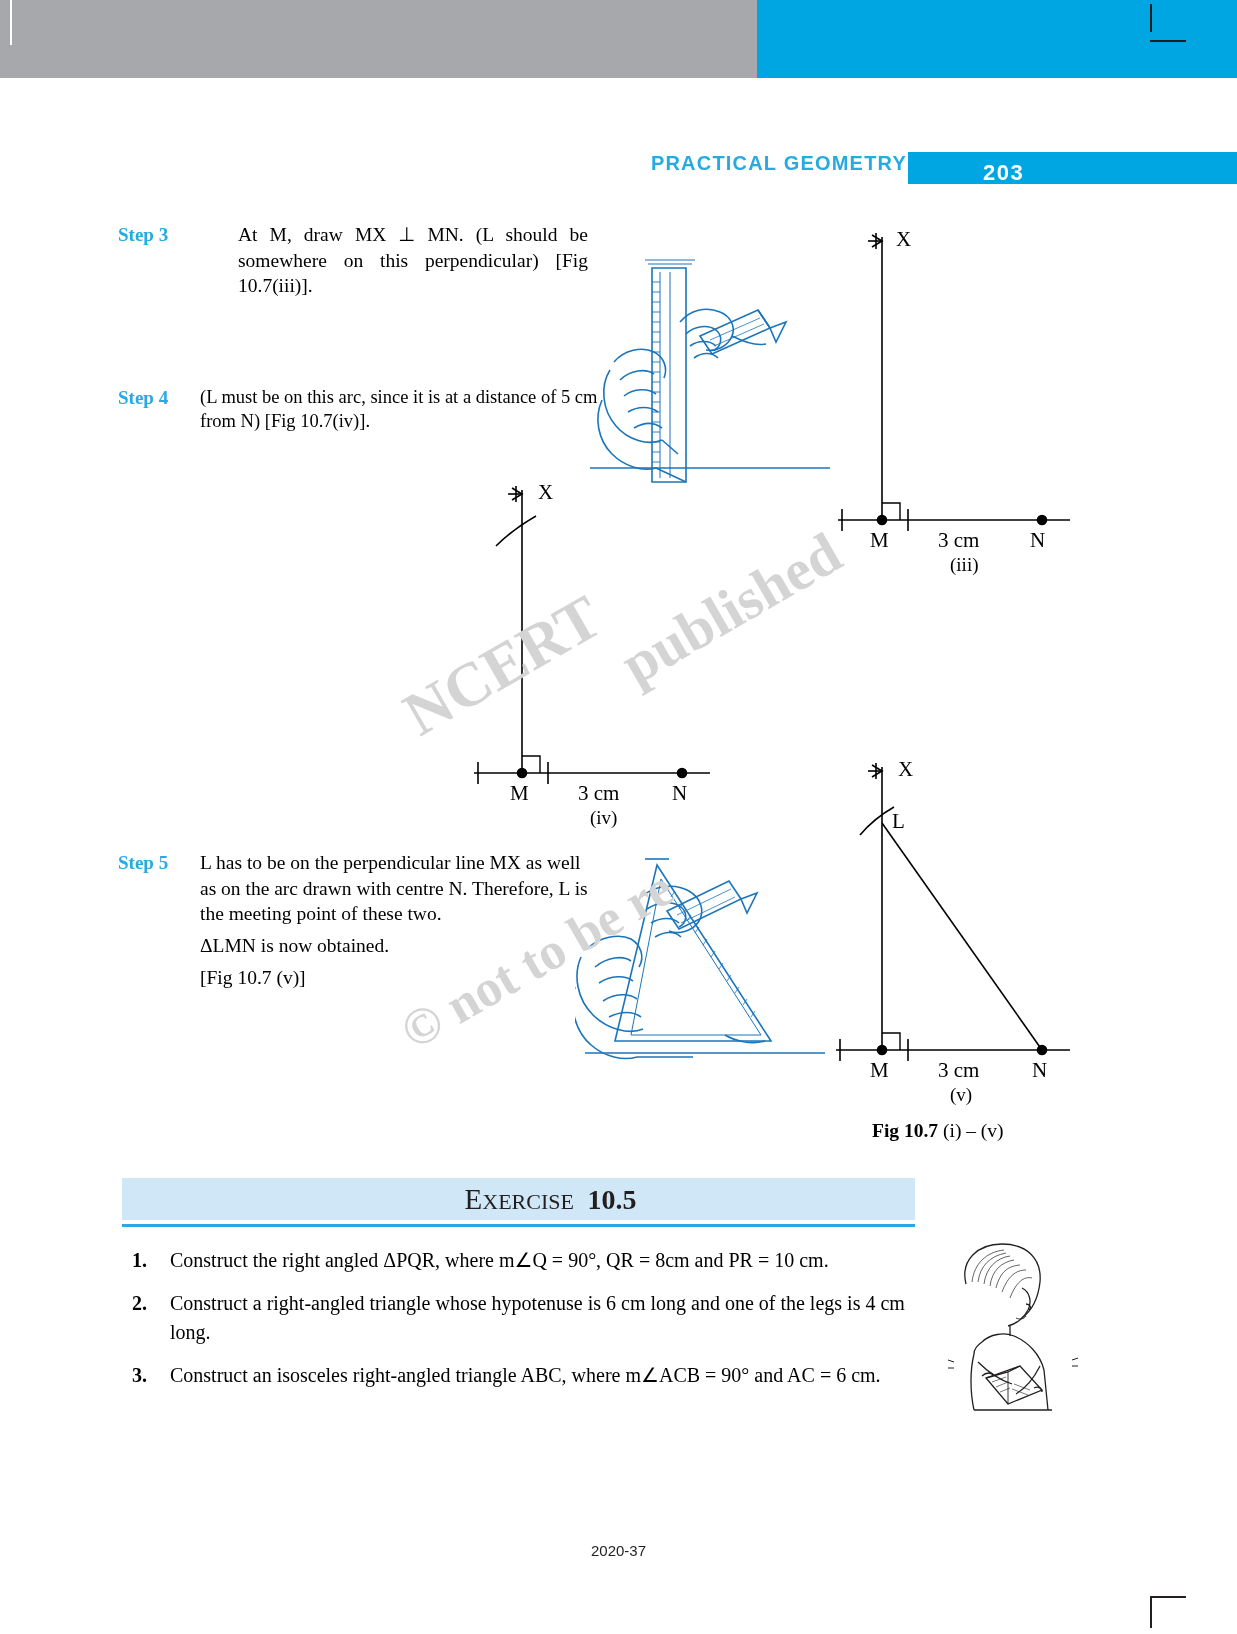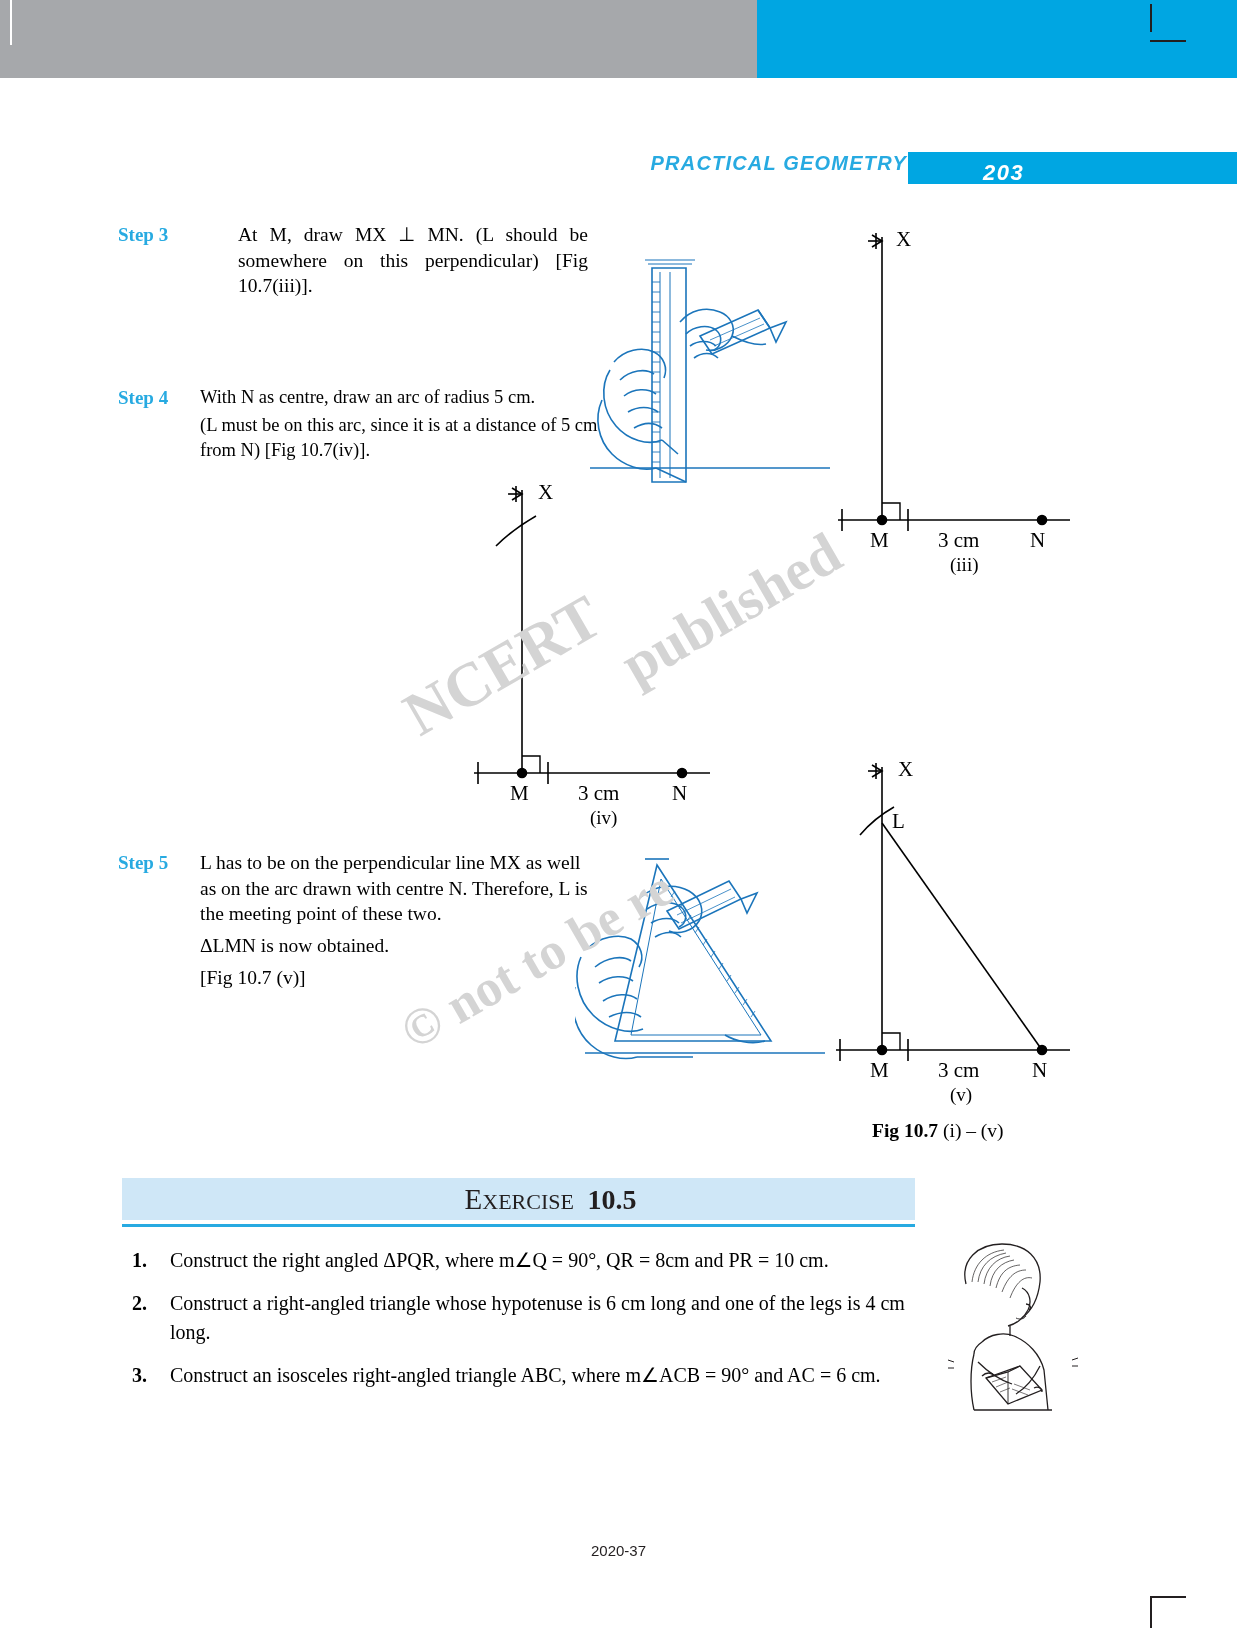--- a/index.html
+++ b/index.html
@@ -21,21 +21,21 @@
     position:absolute;left:0;top:0;width:10px;height:45px;border-right:2px solid #ffffff;
   }
   .crop-mark-v{
     position:absolute;left:1150px;top:4px;width:2px;height:28px;background:#231f20;
   }
   .crop-mark-h{
     position:absolute;left:1150px;top:40px;width:36px;height:2px;background:#231f20;
   }
   
   .hdr{
-    position:absolute;left:0;top:152px;width:1237px;height:34px;font-style:italic;
+    position:absolute;left:0;top:152px;width:1237px;height:34px;
   }
   .hdr-title{
     position:absolute;right:330px;top:0;
     font-family:"Liberation Sans", sans-serif;
     font-size:20px;letter-spacing:1.2px;color:#27aae1;font-weight:bold;
   }
   .hdr-band{
     position:absolute;left:908px;top:0;width:329px;height:32px;background:#00a6e2;
   }
   .hdr-page{
@@ -120,21 +120,20 @@
 </div>
 
 <div class="step s3">
   <span class="step-label">Step 3</span>
   <div class="body">At M, draw MX ⊥ MN. (L should be somewhere on this perpendicular) [Fig 10.7(iii)].</div>
 </div>
 
 <div class="step s4">
   <span class="step-label">Step 4</span>
   <div class="body">
-    <p class="tight">With N as centre, draw an arc of radius 5 cm.</p>
     <p class="tight">(L must be on this arc, since it is at a distance of 5 cm from N) [Fig 10.7(iv)].</p>
   </div>
 </div>
 
 <div class="step s5">
   <span class="step-label">Step 5</span>
   <div class="body">
     <p>L has to be on the perpendicular line MX as well as on the arc drawn with centre N. Therefore, L is the meeting point of these two.</p>
     <p>ΔLMN is now obtained.</p>
     <p>[Fig 10.7 (v)]</p>

